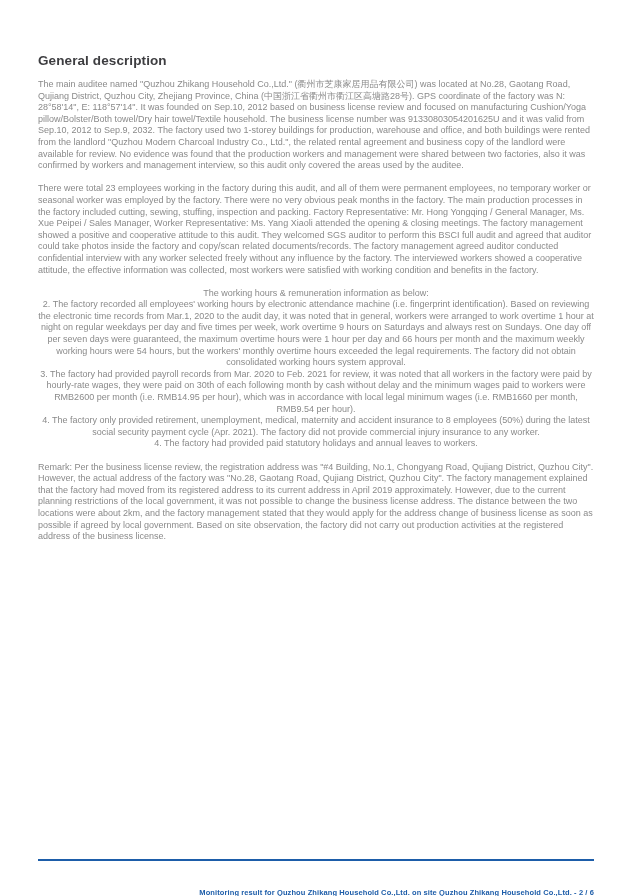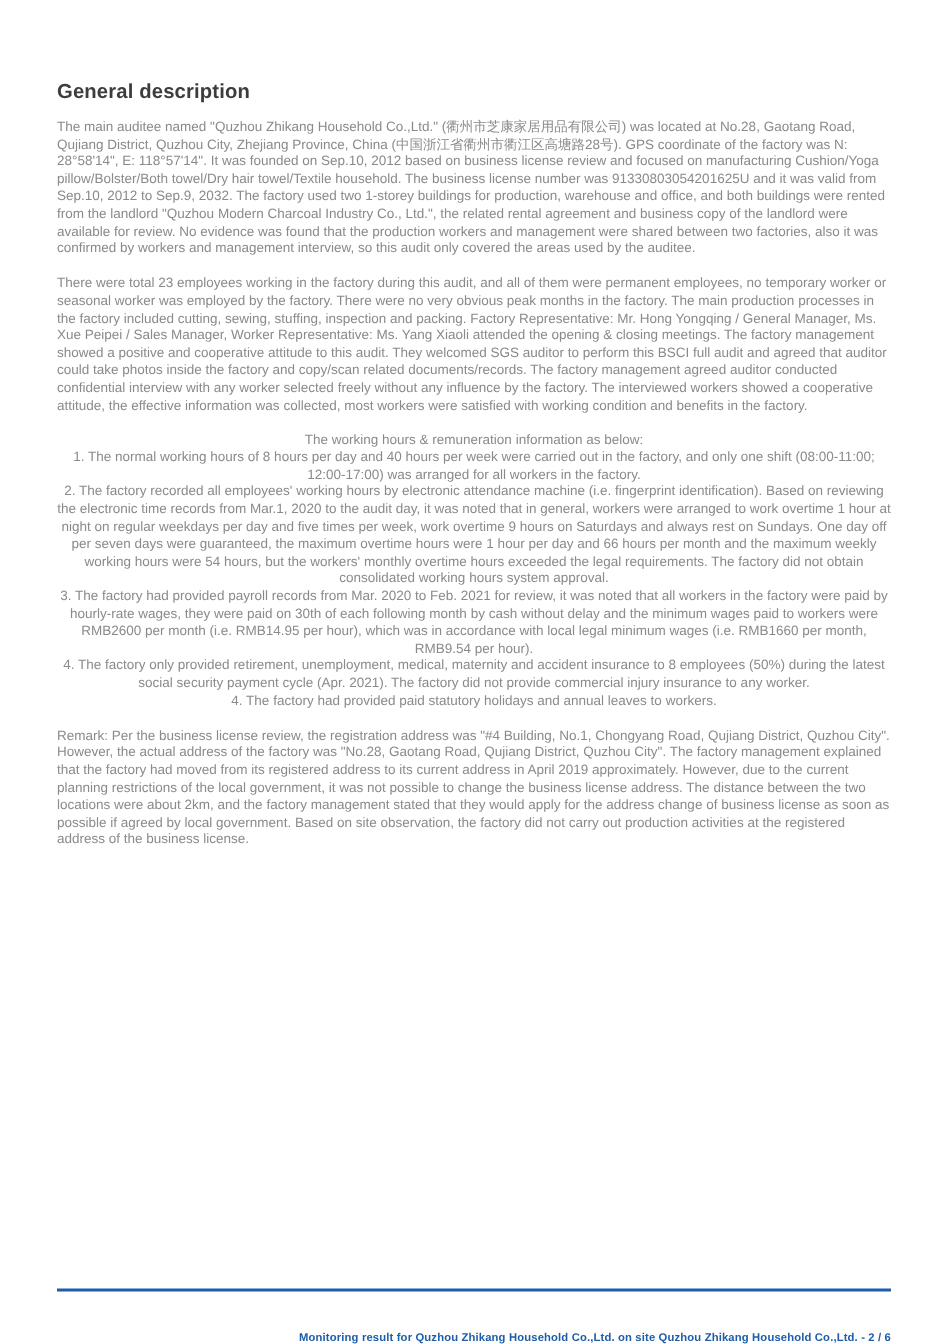--- a/index.html
+++ b/index.html
@@ -69,21 +69,20 @@
   <div class="content">
     <h1 class="heading">General description</h1>
 
     <div class="body-text">
       <p class="para">The main auditee named "Quzhou Zhikang Household Co.,Ltd." (衢州市芝康家居用品有限公司) was located at No.28, Gaotang Road, Qujiang District, Quzhou City, Zhejiang Province, China (中国浙江省衢州市衢江区高塘路28号). GPS coordinate of the factory was N: 28°58'14", E: 118°57'14". It was founded on Sep.10, 2012 based on business license review and focused on manufacturing Cushion/Yoga pillow/Bolster/Both towel/Dry hair towel/Textile household. The business license number was 91330803054201625U and it was valid from Sep.10, 2012 to Sep.9, 2032. The factory used two 1-storey buildings for production, warehouse and office, and both buildings were rented from the landlord "Quzhou Modern Charcoal Industry Co., Ltd.", the related rental agreement and business copy of the landlord were available for review. No evidence was found that the production workers and management were shared between two factories, also it was confirmed by workers and management interview, so this audit only covered the areas used by the auditee.</p>
 
       <p class="para">There were total 23 employees working in the factory during this audit, and all of them were permanent employees, no temporary worker or seasonal worker was employed by the factory. There were no very obvious peak months in the factory. The main production processes in the factory included cutting, sewing, stuffing, inspection and packing. Factory Representative: Mr. Hong Yongqing / General Manager, Ms. Xue Peipei / Sales Manager, Worker Representative: Ms. Yang Xiaoli attended the opening &amp; closing meetings. The factory management showed a positive and cooperative attitude to this audit. They welcomed SGS auditor to perform this BSCI full audit and agreed that auditor could take photos inside the factory and copy/scan related documents/records. The factory management agreed auditor conducted confidential interview with any worker selected freely without any influence by the factory. The interviewed workers showed a cooperative attitude, the effective information was collected, most workers were satisfied with working condition and benefits in the factory.</p>
 
       <div class="wh-block">
         <div class="wh-line">The working hours &amp; remuneration information as below:</div>
-        <div class="wh-line">1. The normal working hours of 8 hours per day and 40 hours per week were carried out in the factory, and only one shift (08:00-11:00; 12:00-17:00) was arranged for all workers in the factory.</div>
         <div class="wh-line">2. The factory recorded all employees' working hours by electronic attendance machine (i.e. fingerprint identification). Based on reviewing the electronic time records from Mar.1, 2020 to the audit day, it was noted that in general, workers were arranged to work overtime 1 hour at night on regular weekdays per day and five times per week, work overtime 9 hours on Saturdays and always rest on Sundays. One day off per seven days were guaranteed, the maximum overtime hours were 1 hour per day and 66 hours per month and the maximum weekly working hours were 54 hours, but the workers' monthly overtime hours exceeded the legal requirements. The factory did not obtain consolidated working hours system approval.</div>
         <div class="wh-line">3. The factory had provided payroll records from Mar. 2020 to Feb. 2021 for review, it was noted that all workers in the factory were paid by hourly-rate wages, they were paid on 30th of each following month by cash without delay and the minimum wages paid to workers were RMB2600 per month (i.e. RMB14.95 per hour), which was in accordance with local legal minimum wages (i.e. RMB1660 per month, RMB9.54 per hour).</div>
         <div class="wh-line">4. The factory only provided retirement, unemployment, medical, maternity and accident insurance to 8 employees (50%) during the latest social security payment cycle (Apr. 2021). The factory did not provide commercial injury insurance to any worker.</div>
         <div class="wh-line">4. The factory had provided paid statutory holidays and annual leaves to workers.</div>
       </div>
 
       <p class="para remark">Remark: Per the business license review, the registration address was "#4 Building, No.1, Chongyang Road, Qujiang District, Quzhou City". However, the actual address of the factory was "No.28, Gaotang Road, Qujiang District, Quzhou City". The factory management explained that the factory had moved from its registered address to its current address in April 2019 approximately. However, due to the current planning restrictions of the local government, it was not possible to change the business license address. The distance between the two locations were about 2km, and the factory management stated that they would apply for the address change of business license as soon as possible if agreed by local government. Based on site observation, the factory did not carry out production activities at the registered address of the business license.</p>
     </div>
   </div>
 

